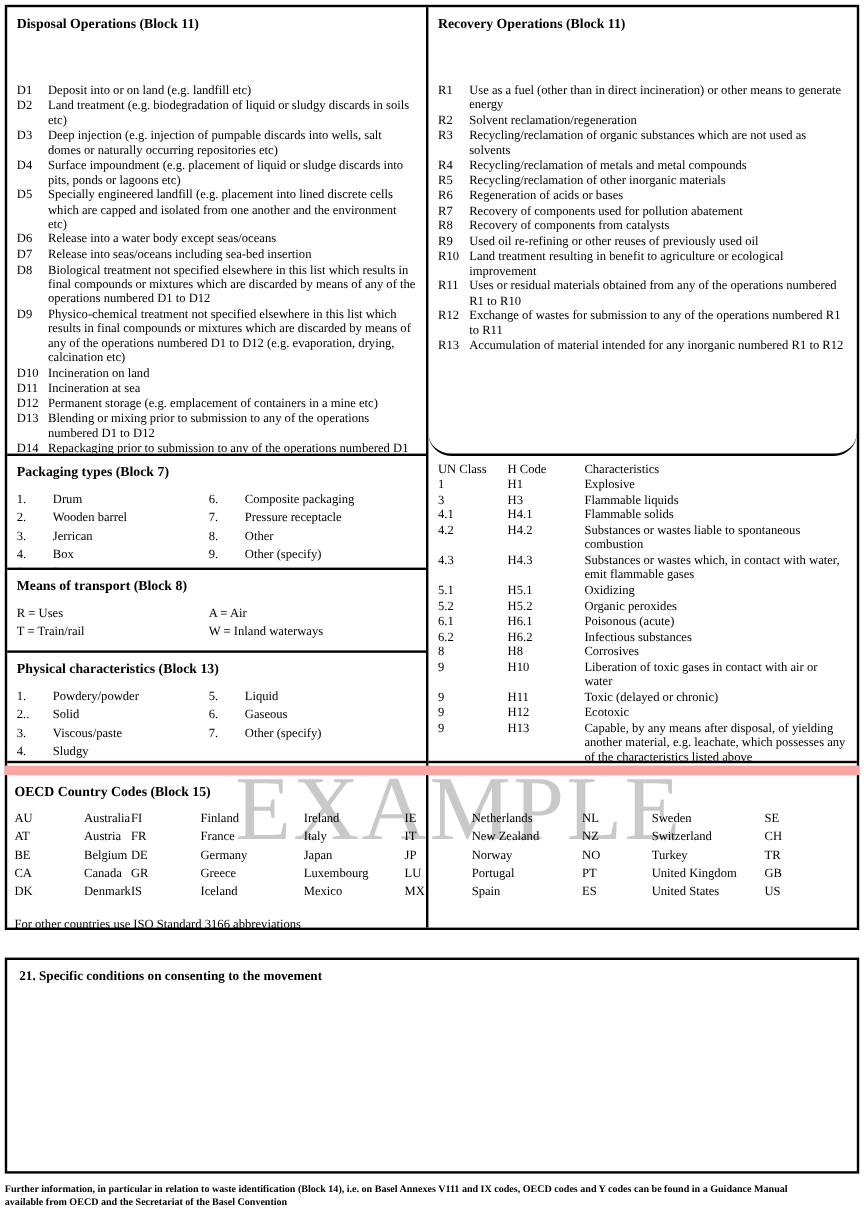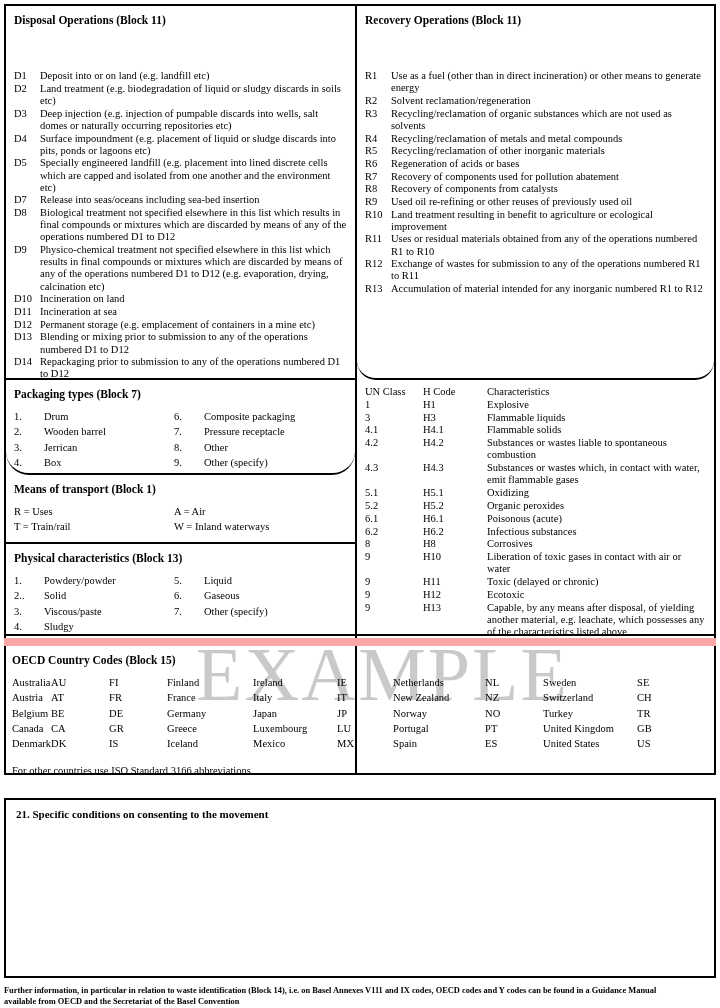--- a/index.html
+++ b/index.html
@@ -132,20 +132,24 @@
             </div>
           <div class="coderow">
               <span class="code">D4</span>
               <span class="codetxt">Surface impoundment (e.g. placement of liquid or sludge discards into pits, ponds or lagoons etc)</span>
             </div>
           <div class="coderow">
               <span class="code">D5</span>
               <span class="codetxt">Specially engineered landfill (e.g. placement into lined discrete cells which are capped and isolated from one another and the environment etc)</span>
             </div>
           <div class="coderow">
+              <span class="code">D6</span>
+              <span class="codetxt">Release into a water body except seas/oceans</span>
+            </div>
+          <div class="coderow">
               <span class="code">D7</span>
               <span class="codetxt">Release into seas/oceans including sea-bed insertion</span>
             </div>
           <div class="coderow">
               <span class="code">D8</span>
               <span class="codetxt">Biological treatment not specified elsewhere in this list which results in final compounds or mixtures which are discarded by means of any of the operations numbered D1 to D12</span>
             </div>
           <div class="coderow">
               <span class="code">D9</span>
               <span class="codetxt">Physico-chemical treatment not specified elsewhere in this list which results in final compounds or mixtures which are discarded by means of any of the operations numbered D1 to D12 (e.g. evaporation, drying, calcination etc)</span>
@@ -170,21 +174,21 @@
               <span class="code">D14</span>
               <span class="codetxt">Repackaging prior to submission to any of the operations numbered  D1 to D12</span>
             </div>
           <div class="coderow">
               <span class="code">D15</span>
               <span class="codetxt">Storage pending any of the operations numbered D1 to D12</span>
             </div>
         </div>
       </div>
 
-      <div class="cell bdr" style="height:95px;border-radius:23px;">
+      <div class="cell bdr" style="height:95px;">
         <div class="sect-title">Packaging types (Block 7)</div>
         <div class="numlist">
           <div class="numcol c1">
             <div class="numrow">
                 <span class="n">1.</span>
                 <span>Drum</span>
               </div>
             <div class="numrow">
                 <span class="n">2.</span>
                 <span>Wooden barrel</span>
@@ -217,21 +221,21 @@
               </div>
             <div class="numrow">
                 <span class="n">9.</span>
                 <span>Other (specify)</span>
               </div>
           </div>
         </div>
       </div>
 
       <div class="cell bdr" style="height:69px;">
-        <div class="sect-title">Means of transport (Block 1)</div>
+        <div class="sect-title">Means of transport (Block 8)</div>
         <div class="transport">
           <div class="tcol">
             <div>R = Uses</div>
             <div>T = Train/rail</div>
           </div>
           <div class="tcol">
             <div>A = Air</div>
             <div>W = Inland waterways</div>
           </div>
         </div>
@@ -418,33 +422,33 @@
         </div>
       </div>
 
       <div class="cell" style="flex:1;"></div>
     </div>
 
     <div style="position:absolute;left:-2px;right:-2px;bottom:-2px;height:137px;border-top:8px solid #fca5a5;box-sizing:border-box;padding:6px 8px 4px 8px;background:transparent;">
       <div class="sect-title">OECD Country Codes (Block 15)</div>
       <div class="countries">
         <div class="ccol g1">
+          <div style="width:58px;">
+            <div>AU</div>
+            <div>AT</div>
+            <div>BE</div>
+            <div>CA</div>
+            <div>DK</div>
+          </div>
           <div>
             <div>Australia</div>
             <div>Austria</div>
             <div>Belgium</div>
             <div>Canada</div>
             <div>Denmark</div>
-          </div>
-          <div style="width:58px;">
-            <div>AU</div>
-            <div>AT</div>
-            <div>BE</div>
-            <div>CA</div>
-            <div>DK</div>
           </div>
         </div>
         <div class="ccol g2">
           <div style="width:58px;">
             <div>FI</div>
             <div>FR</div>
             <div>DE</div>
             <div>GR</div>
             <div>IS</div>
           </div>

